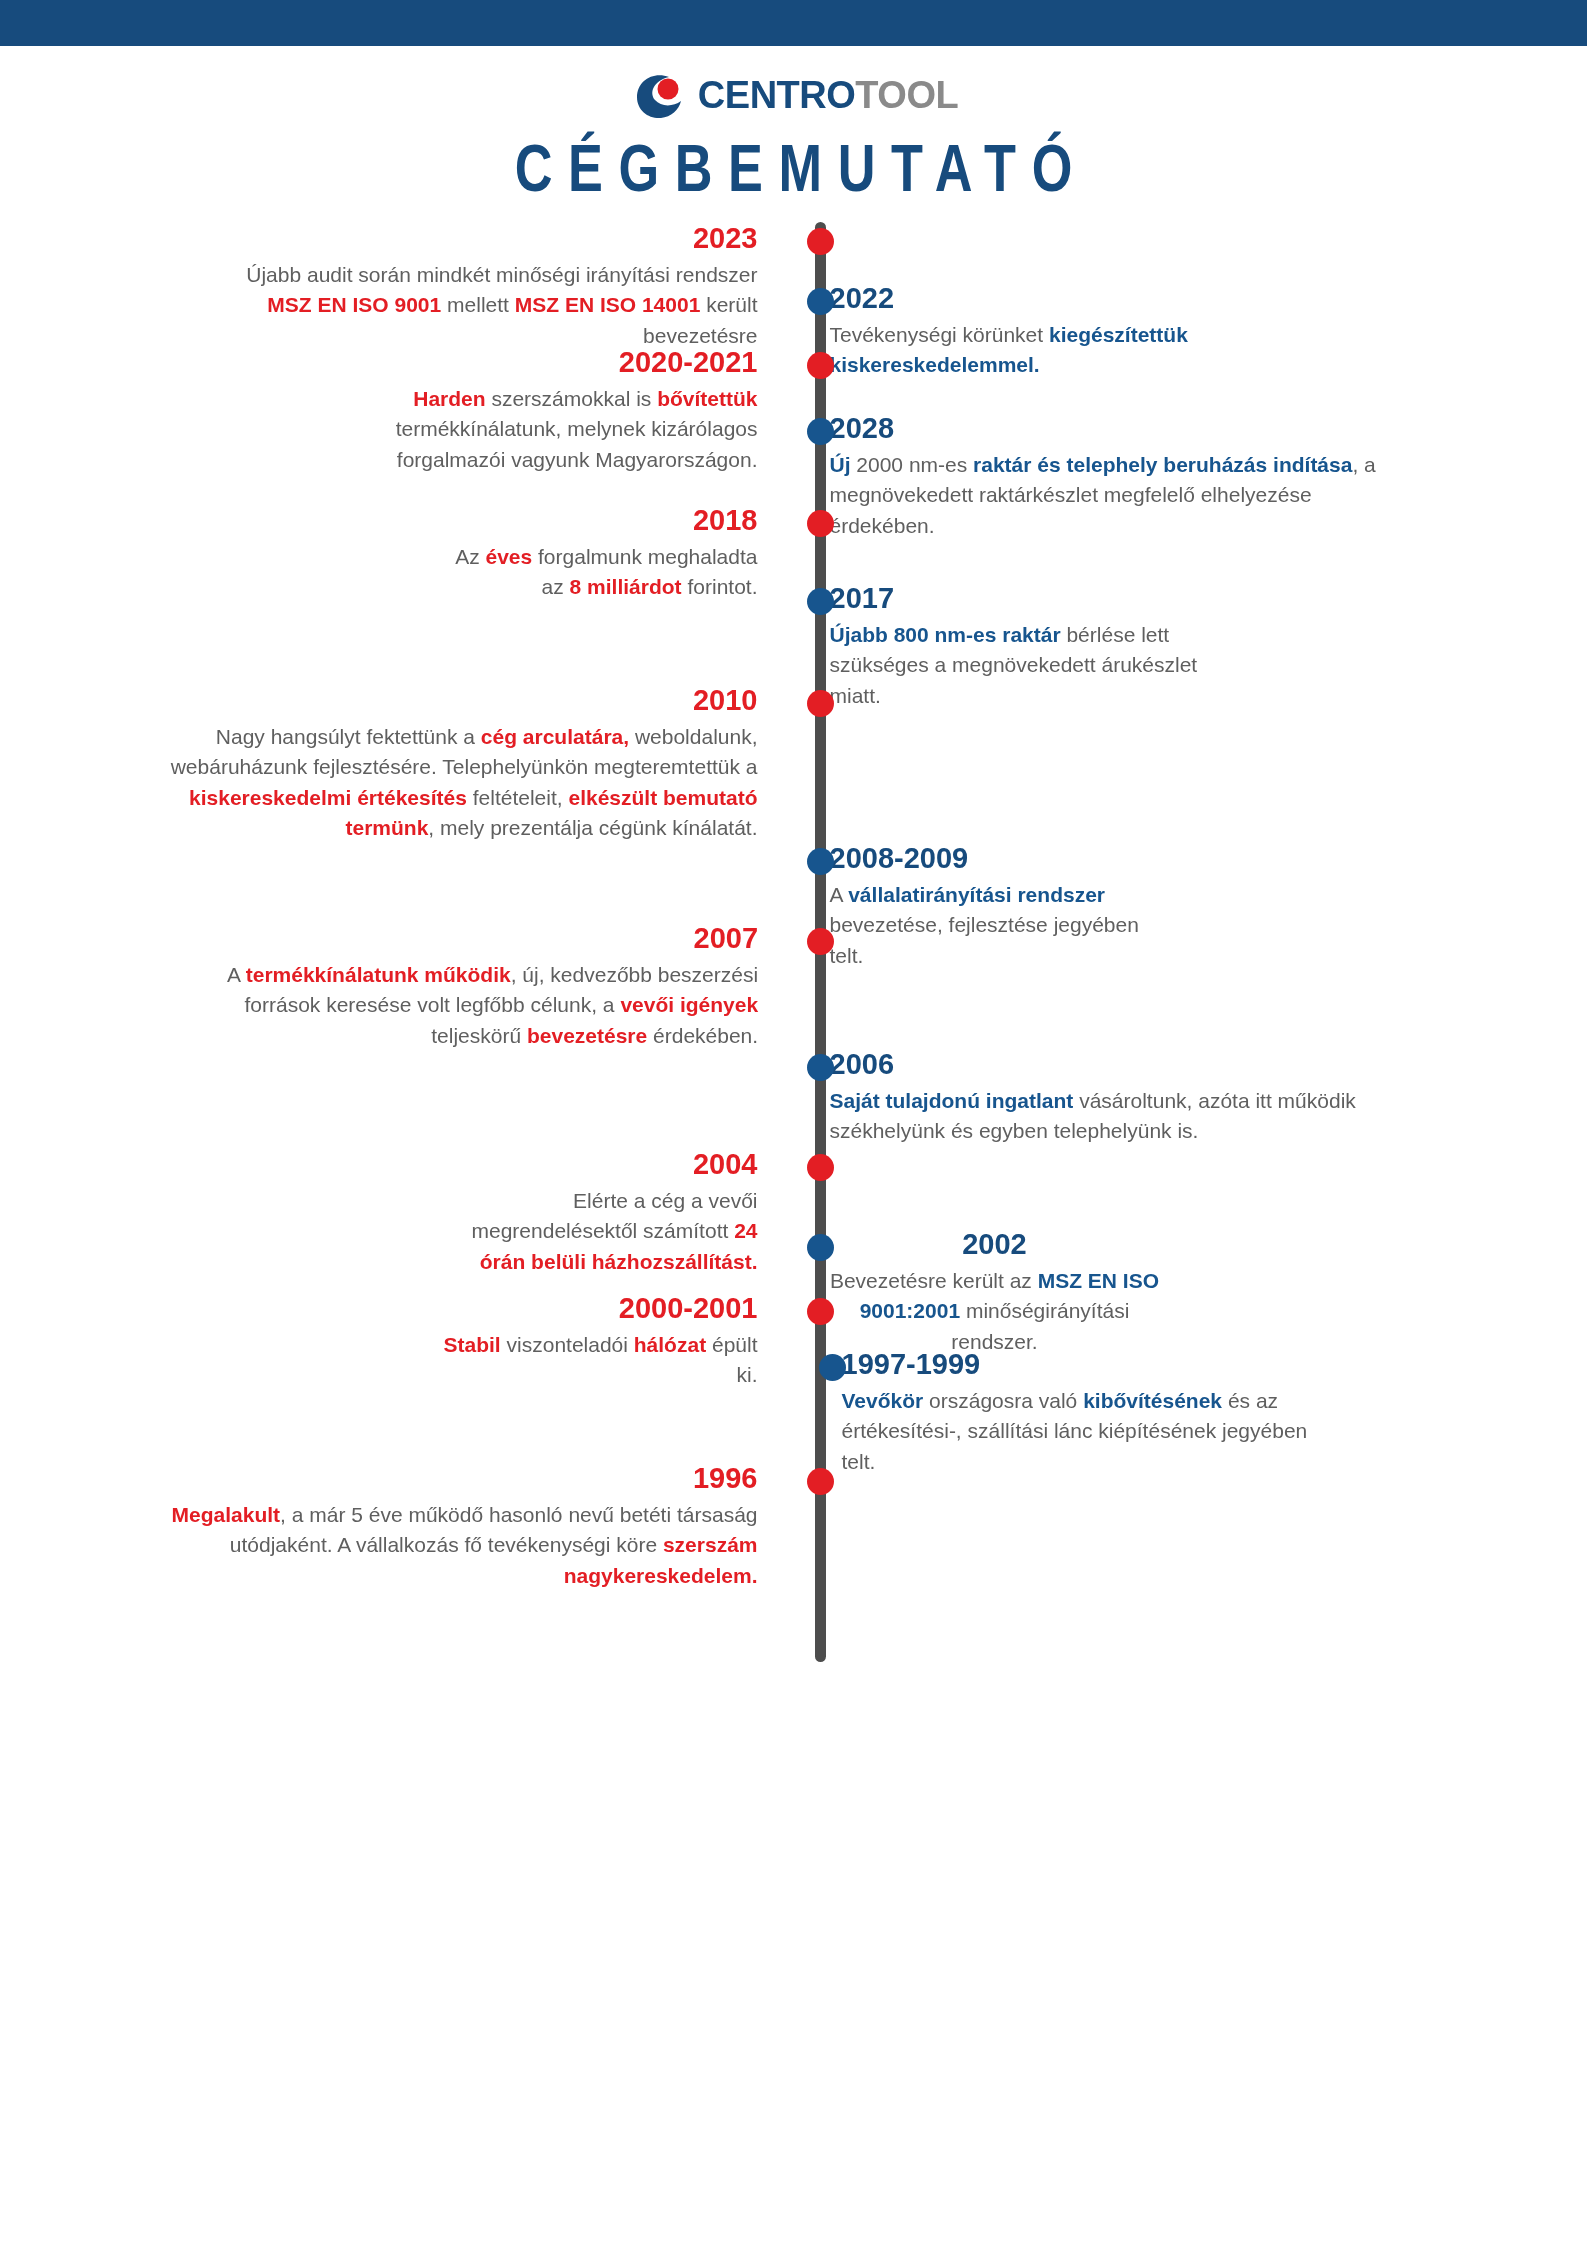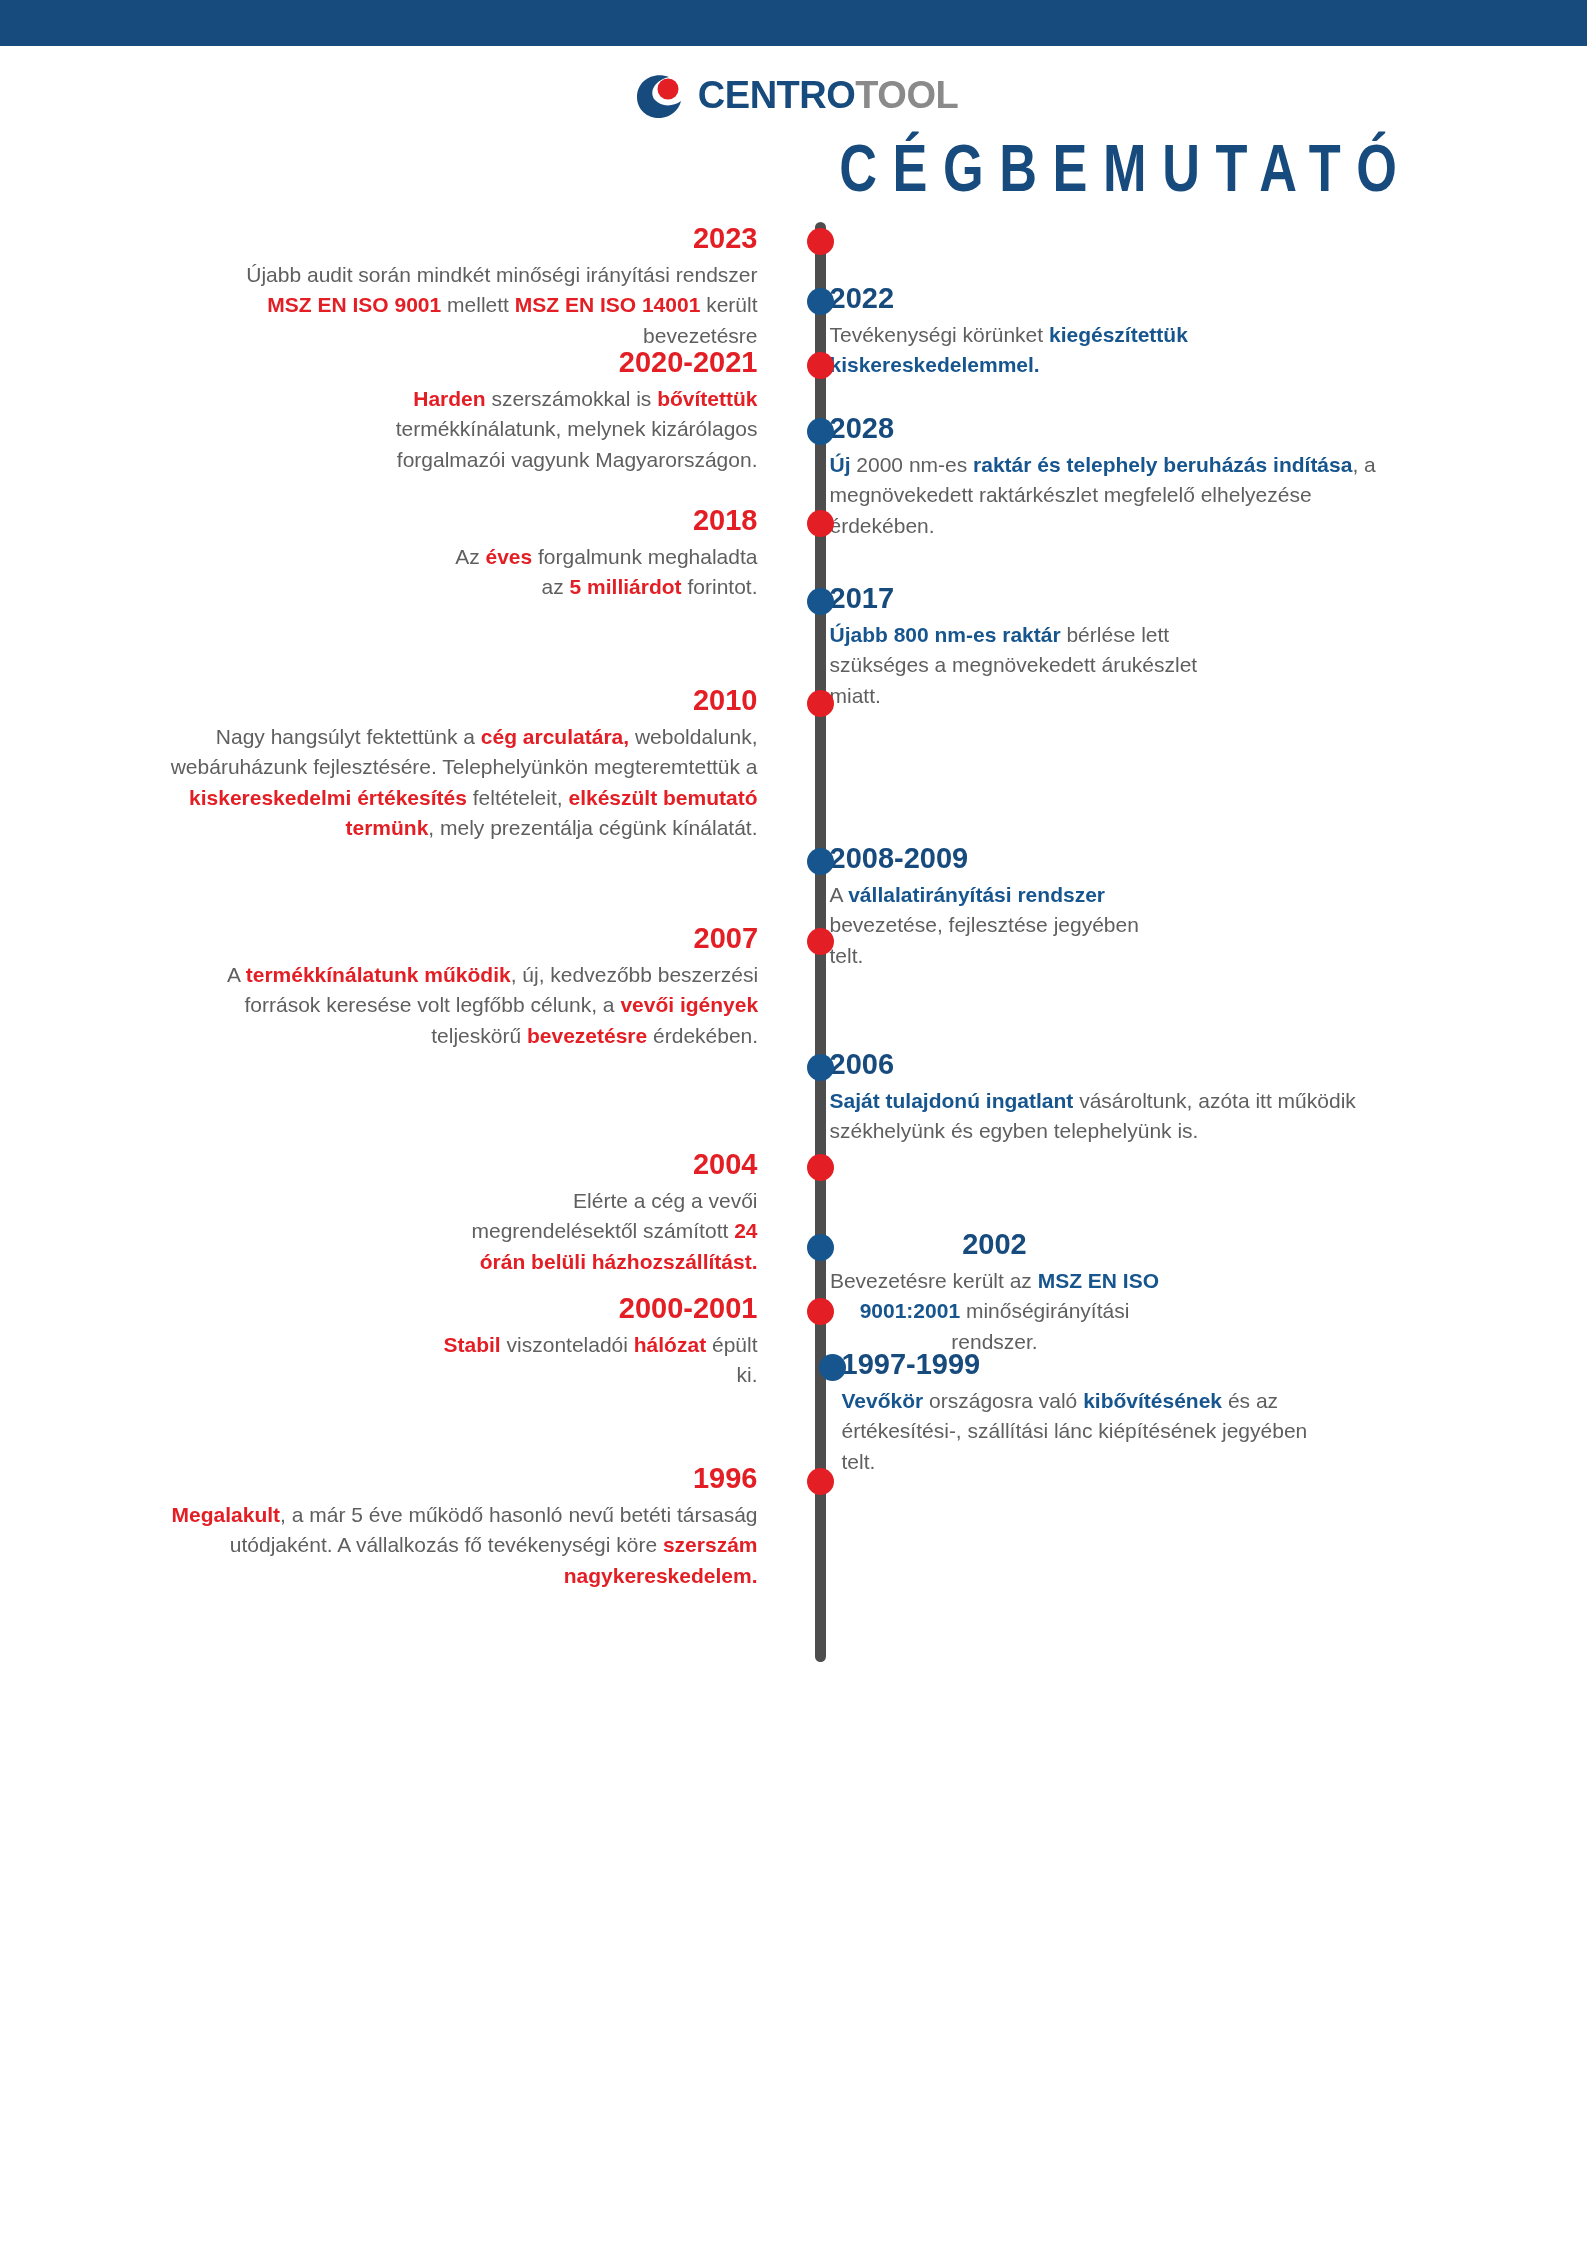--- a/index.html
+++ b/index.html
@@ -18,21 +18,21 @@
   }
   .topbar{
     height:46px;
     background:#174b7d;
     width:100%;
   }
 
   
   .header{
     padding-top:18px;
-    text-align:right;
+    text-align:center;
   }
   .logo-row{
     display:flex;
     align-items:center;
     justify-content:center;
     gap:13px;
     height:62px;
   }
   .logo-mark{
     position:relative;
@@ -168,21 +168,21 @@
             <div class="side-left" style="display: block;"><div style="display: inline-block; width: 470px; text-align: right;"><div class="year">2020-2021</div><div class="body"><b>Harden</b> szerszámokkal is <b>bővítettük</b> termékkínálatunk, melynek kizárólagos forgalmazói vagyunk Magyarországon.</div></div></div>
             <div class="side-right"></div>
             <span class="dot red" style="top: 6px;"></span>
           </div>
           <div class="row right" style="position: absolute; top: 190px; left: 0px; width: 100%;">
             <div class="side-left"></div>
             <div class="side-right" style="display: block;"><div style="display: inline-block; width: 560px; text-align: left;"><div class="year">2028</div><div class="body"><b>Új</b> 2000 nm-es <b>raktár és telephely beruházás indítása</b>, a megnövekedett raktárkészlet megfelelő elhelyezése érdekében.</div></div></div>
             <span class="dot blue" style="top: 6px;"></span>
           </div>
           <div class="row left" style="position: absolute; top: 282px; left: 0px; width: 100%;">
-            <div class="side-left" style="display: block;"><div style="display: inline-block; width: 320px; text-align: right;"><div class="year">2018</div><div class="body">Az <b>éves</b> forgalmunk meghaladta az <b>5 milliárdot</b> forintot.</div></div></div>
+            <div class="side-left" style="display: block;"><div style="display: inline-block; width: 320px; text-align: right;"><div class="year">2018</div><div class="body">Az <b>éves</b> forgalmunk meghaladta az <b>8 milliárdot</b> forintot.</div></div></div>
             <div class="side-right"></div>
             <span class="dot red" style="top: 6px;"></span>
           </div>
           <div class="row right" style="position: absolute; top: 360px; left: 0px; width: 100%;">
             <div class="side-left"></div>
             <div class="side-right" style="display: block;"><div style="display: inline-block; width: 400px; text-align: left;"><div class="year">2017</div><div class="body"><b>Újabb 800 nm-es raktár</b> bérlése lett szükséges a megnövekedett árukészlet miatt.</div></div></div>
             <span class="dot blue" style="top: 6px;"></span>
           </div>
           <div class="row left" style="position: absolute; top: 462px; left: 0px; width: 100%;">
             <div class="side-left" style="display: block;"><div style="display: inline-block; width: 640px; text-align: right;"><div class="year">2010</div><div class="body">Nagy hangsúlyt fektettünk a <b>cég arculatára,</b> weboldalunk, webáruházunk fejlesztésére. Telephelyünkön megteremtettük a <b>kiskereskedelmi értékesítés</b> feltételeit, <b>elkészült bemutató termünk</b>, mely prezentálja cégünk kínálatát.</div></div></div>

